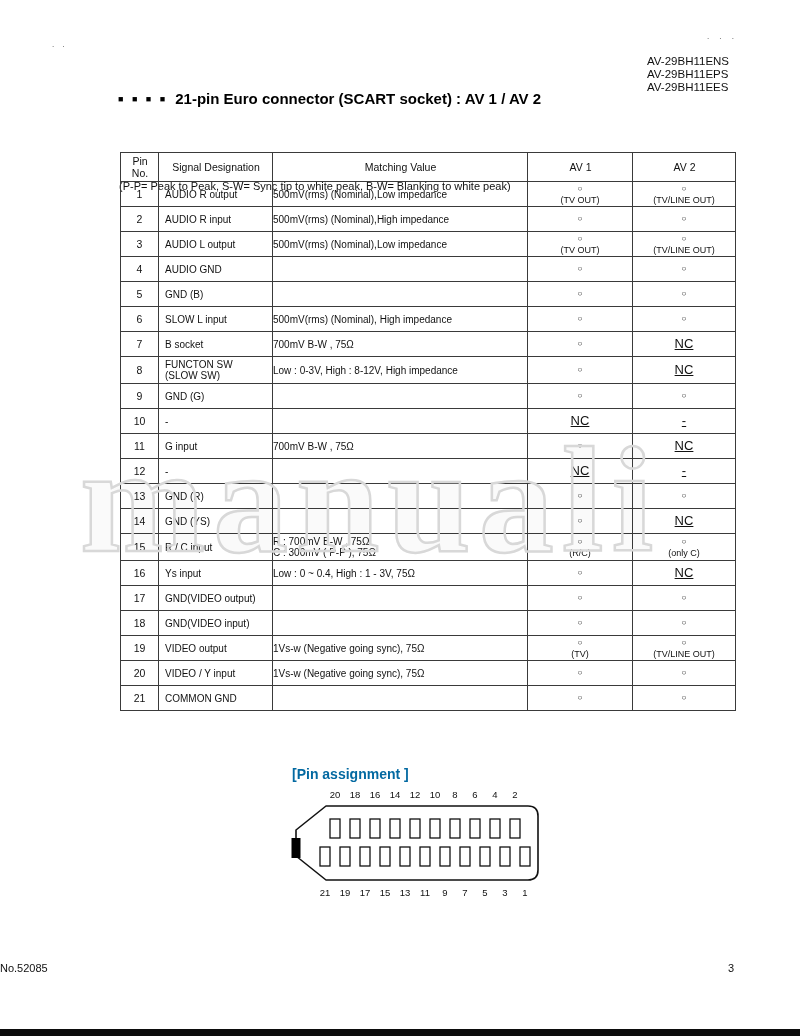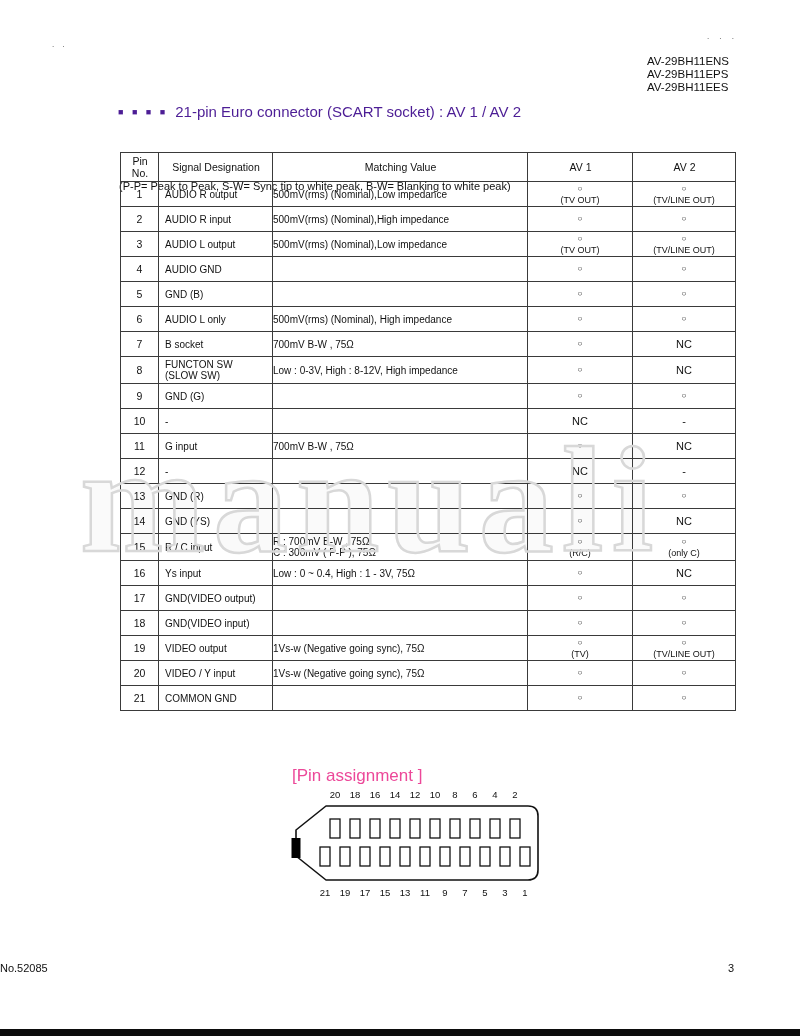--- a/index.html
+++ b/index.html
@@ -19,22 +19,22 @@
   }
   .mark-right {
     position: absolute; right: 62px; top: 32px;
     font-size: 8px; letter-spacing: 4px; color: #333;
   }
   .models {
     position: absolute; left: 647px; top: 55px;
     font-size: 11.5px; line-height: 13px; color: #111;
   }
   .title-row {
-    position: absolute; left: 118px; top: 103px;
-    font-size: 15px; color: #4c1d95; white-space: nowrap;
+    position: absolute; left: 118px; top: 90px;
+    font-size: 15px; color: #000000; white-space: nowrap; font-weight: bold;
   }
   .title-bullets {
     font-size: 9px; letter-spacing: 3px; vertical-align: 2px; margin-right: 7px;
   }
   .note {
     position: absolute; left: 119px; top: 134px;
     font-size: 11px; color: #111; margin-top: 46px;
   }
   table.scart-table {
     position: absolute; left: 120px; top: 152px;
@@ -50,34 +50,34 @@
   .scart-table th {
     font-weight: normal; text-align: center; white-space: pre-line;
     height: 28px; font-size: 10.5px; padding-left: 7px;
   }
   .scart-table td { height: 25px; }
   td.c-pin { text-align: center; }
   td.c-signal { text-align: left; white-space: pre-line; font-size: 10px; }
   td.c-value { text-align: left; white-space: pre-line; font-size: 10px; padding-left: 0; }
   td.av-cell { text-align: center; padding: 1px 2px; }
   .circ { font-size: 8px; line-height: 10px; }
-  .avtxt { font-size: 11px; line-height: 12px; }
+  .avtxt { font-size: 13px; line-height: 12px; text-decoration: underline; }
   .avsub { font-size: 9px; line-height: 10px; margin-top: 1px; white-space: nowrap; }
   .watermark {
     position: absolute; left: 80px; top: 425px;
     font-family: "Liberation Serif", serif;
     font-weight: bold;
     font-size: 150px; line-height: 1; letter-spacing: 8px;
     color: rgba(0,0,0,0.02);
     -webkit-text-stroke: 2.5px #d8d8d8;
     z-index: 5; pointer-events: none; user-select: none;
   }
   .pin-assignment-label {
     position: absolute; left: 292px; top: 766px;
-    font-size: 17px; color: #ec4899;
+    font-size: 14px; color: #0369a1; font-weight: bold;
   }
   #scart-svg {
     position: absolute; left: 256px; top: 786px;
     width: 290px; height: 116px;
   }
   #scart-svg text {
     font-family: "Liberation Sans", sans-serif;
     font-size: 9.5px; fill: #111;
   }
   .footer-doc {
@@ -186,21 +186,21 @@
           <td class="c-value"></td>
           <td class="av-cell">
             <div class="circ">○</div>
           </td>
           <td class="av-cell">
             <div class="circ">○</div>
           </td>
         </tr>
         <tr>
           <td class="c-pin">6</td>
-          <td class="c-signal">AUDIO L only</td>
+          <td class="c-signal">SLOW L input</td>
           <td class="c-value">500mV(rms) (Nominal), High impedance</td>
           <td class="av-cell">
             <div class="circ">○</div>
           </td>
           <td class="av-cell">
             <div class="circ">○</div>
           </td>
         </tr>
         <tr>
           <td class="c-pin">7</td>

